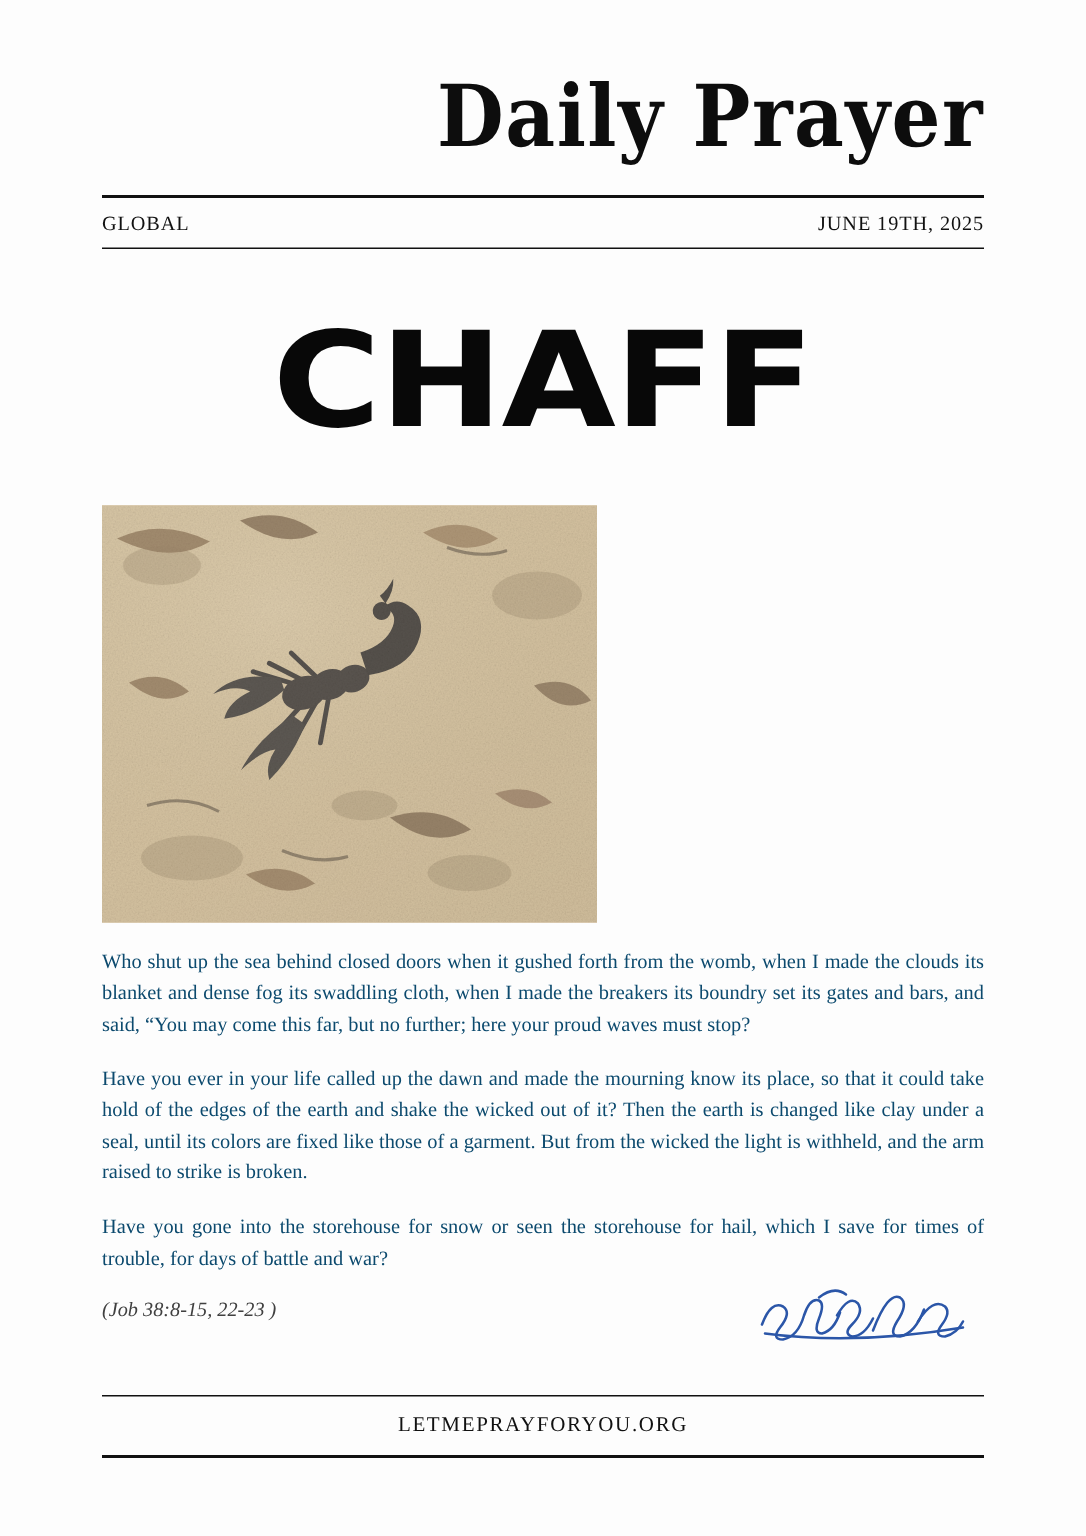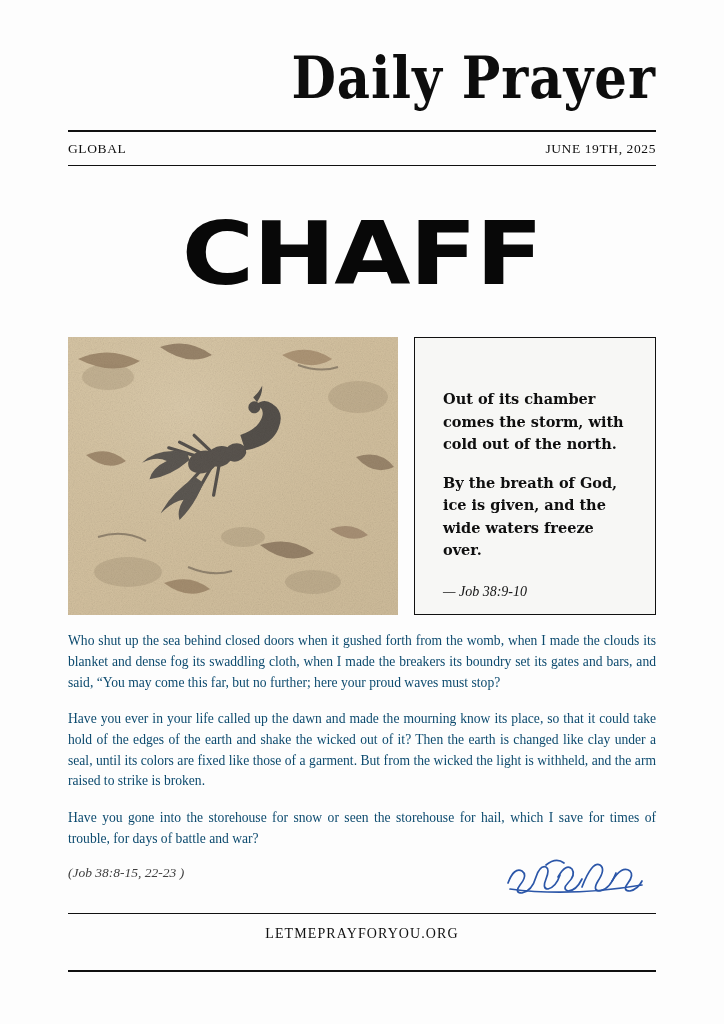--- a/index.html
+++ b/index.html
@@ -155,21 +155,21 @@
     left: 68px;
     right: 68px;
     bottom: 52px;
   }
   .footer-rule-top { border-top: 1px solid #111; }
   .footer-text {
     text-align: center;
     font-family: "Liberation Serif", serif;
     font-size: 14px;
     letter-spacing: 1.1px;
-    padding: 12px 0 28px 0;
+    padding: 12px 0 11px 0;
     text-transform: uppercase;
     color: #111;
   }
   .footer-rule-bottom { border-top: 2px solid #111; }
 </style>
 </head>
 <body>
 
 <div class="page">
 
@@ -267,25 +267,20 @@
             <path d="M28 2 q26 4 38 -10 q12 -14 2 -26 q-6 -8 -16 -4 q8 6 2 14 q-8 10 -26 10 z"></path>
             <circle cx="50" cy="-36" r="6"></circle>
             <path d="M54 -40 q8 -6 10 -14 q-6 6 -12 8 z"></path>
           </g>
         </g>
 
         <rect width="330" height="278" filter="url(#grain)" opacity="0.25" fill="#ffffff"></rect>
       </svg>
     </div>
 
-    <div class="quotebox">
-      <p class="quote-line">Out of its chamber comes the storm, with cold out of the north.</p>
-      <p class="quote-line">By the breath of God, ice is given, and the wide waters freeze over.</p>
-      <div class="quote-attr">— Job 38:9-10</div>
-    </div>
   </div>
 
   <div class="body-copy">
     <p>Who shut up the sea behind closed doors when it gushed forth from the womb, when I made the clouds its blanket and dense fog its swaddling cloth, when I made the breakers its boundry set its gates and bars, and said, “You may come this far, but no further; here your proud waves must stop?</p>
     <p>Have you ever in your life called up the dawn and made the mourning know its place, so that it could take hold of the edges of the earth and shake the wicked out of it? Then the earth is changed like clay under a seal, until its colors are fixed like those of a garment. But from the wicked the light is withheld, and the arm raised to strike is broken.</p>
     <p>Have you gone into the storehouse for snow or seen the storehouse for hail, which I save for times of trouble, for days of battle and war?</p>
     <div class="citation">(Job 38:8-15, 22-23 )</div>
   </div>
 
   <div class="sig-row">

